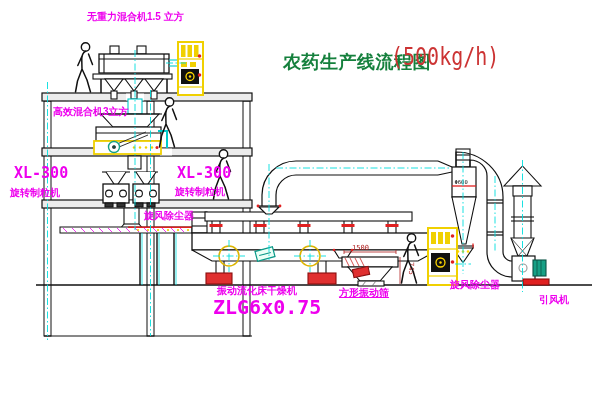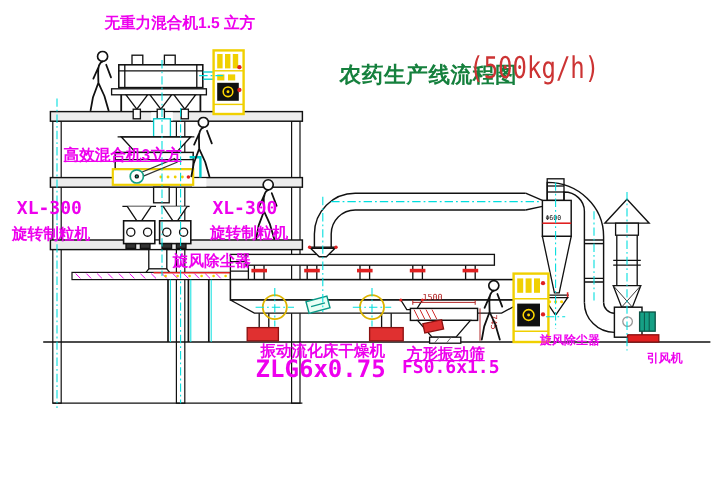--- a/index.html
+++ b/index.html
@@ -1,21 +1,21 @@
 <!DOCTYPE html>
 <html><head>
 <meta charset="utf-8">
 <style>
   html,body{margin:0;padding:0;background:#fff;}
   #stage{position:relative;width:600px;height:403px;background:#fff;overflow:hidden;
          font-family:"Liberation Sans",sans-serif;}
   #stage svg{position:absolute;left:0;top:0;}
   .lbl{position:absolute;white-space:nowrap;line-height:1;color:#EE00EE;
        font-family:"Liberation Sans",sans-serif;}
-  .lbl.small{font-size:13px;font-weight:bold;}
+  .lbl.small{font-size:10px;font-weight:bold;}
   .lbl.model{font-family:"DejaVu Sans Mono",monospace;font-weight:bold;}
   .title-zh{font-size:18px;font-weight:bold;color:#15803d;letter-spacing:.5px;}
   .title-cap{font-size:25px;font-weight:300;color:#CC3333;
              font-family:"DejaVu Sans Mono",monospace;transform:scaleX(.8);transform-origin:left top;}
 </style>
 </head>
 <body>
 
 <div id="stage">
 
@@ -321,32 +321,31 @@
     <use href="#psn" width="24" height="52" transform="translate(211,149)"></use>
     <use href="#psn" width="24" height="52" transform="translate(399,233)"></use>
   </g>
 </svg>
 
 <div class="lbl small" style="left:87px;top:12px;">无重力混合机1.5 立方</div>
 
 <div class="lbl title-zh" style="left:283px;top:53px;">农药生产线流程图</div>
 <div class="lbl title-cap" style="left:391px;top:44px;">(500kg/h)</div>
 
-<div class="lbl small" style="left:53px;top:122px;text-decoration:underline;">高效混合机3立方</div>
+<div class="lbl small" style="left:53px;top:107px;">高效混合机3立方</div>
 
 <div class="lbl model" style="left:14px;top:166px;font-size:15px;">XL-300</div>
 <div class="lbl small" style="left:10px;top:188px;">旋转制粒机</div>
 
 <div class="lbl model" style="left:177px;top:166px;font-size:15px;">XL-300</div>
 <div class="lbl small" style="left:175px;top:187px;">旋转制粒机</div>
 
 <div class="lbl small" style="left:144px;top:211px;">旋风除尘器</div>
 
 <div class="lbl small" style="left:217px;top:286px;text-align:right;">振动流化床干燥机</div>
 <div class="lbl model" style="left:213px;top:297px;font-size:20px;">ZLG6x0.75</div>
 
 <div class="lbl small" style="left:339px;top:288px;text-decoration:underline;">方形振动筛</div>
-<div class="lbl model" style="left:335px;top:299px;font-size:15px;">FS0.6x1.5</div>
 
 <div class="lbl small" style="left:450px;top:280px;font-size:10px;">旋风除尘器</div>
 <div class="lbl small" style="left:515px;top:295px;font-size:10px;margin-left:24px;">引风机</div>
 
 </div>
 
 </body></html>

